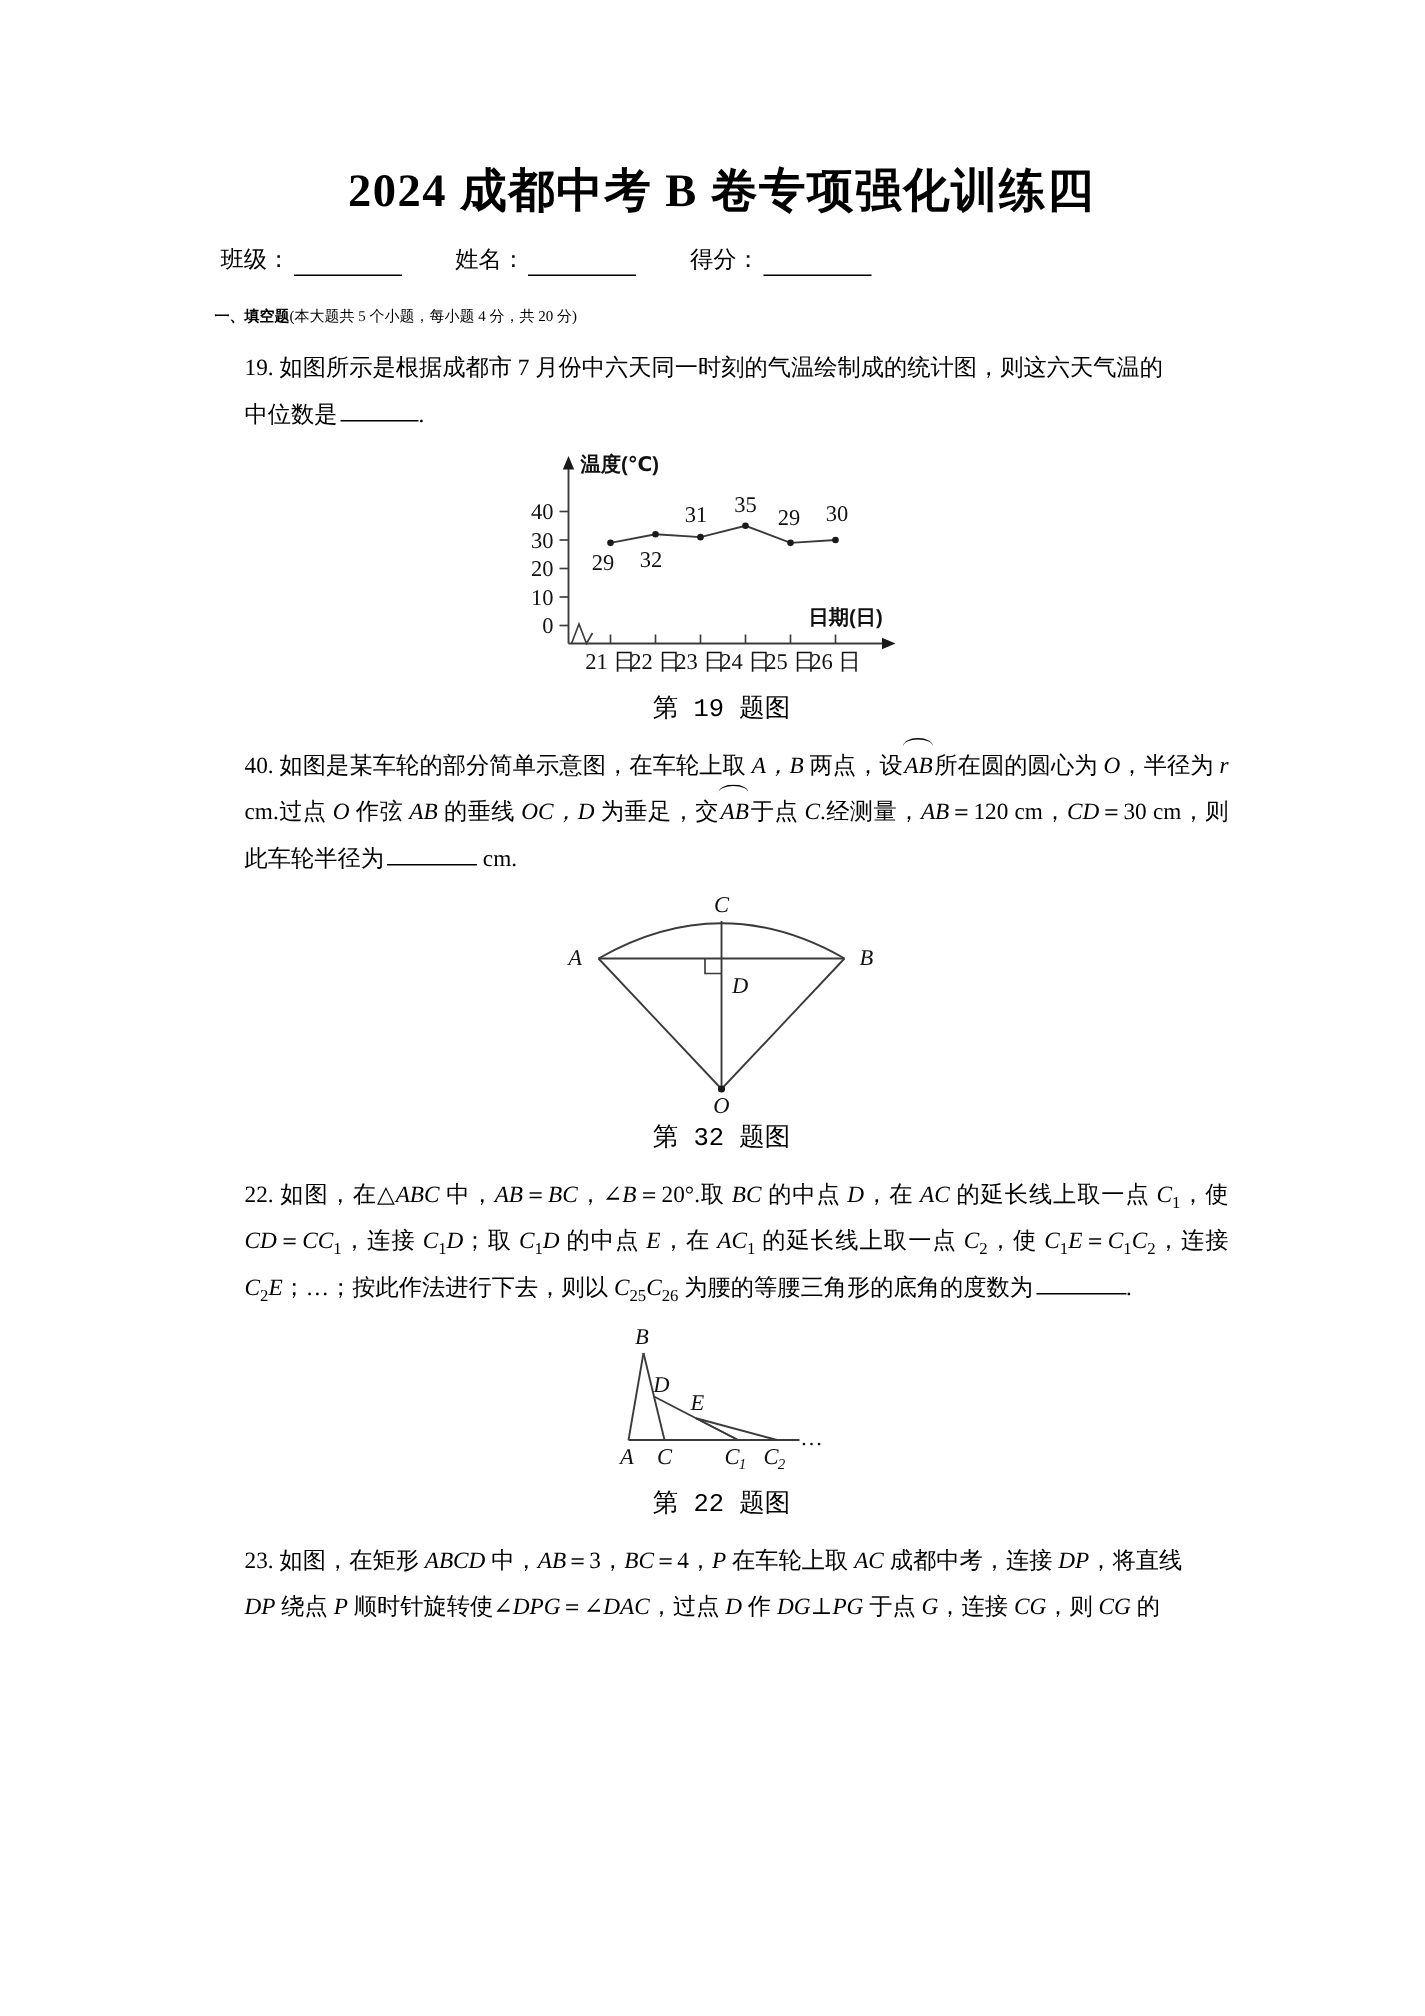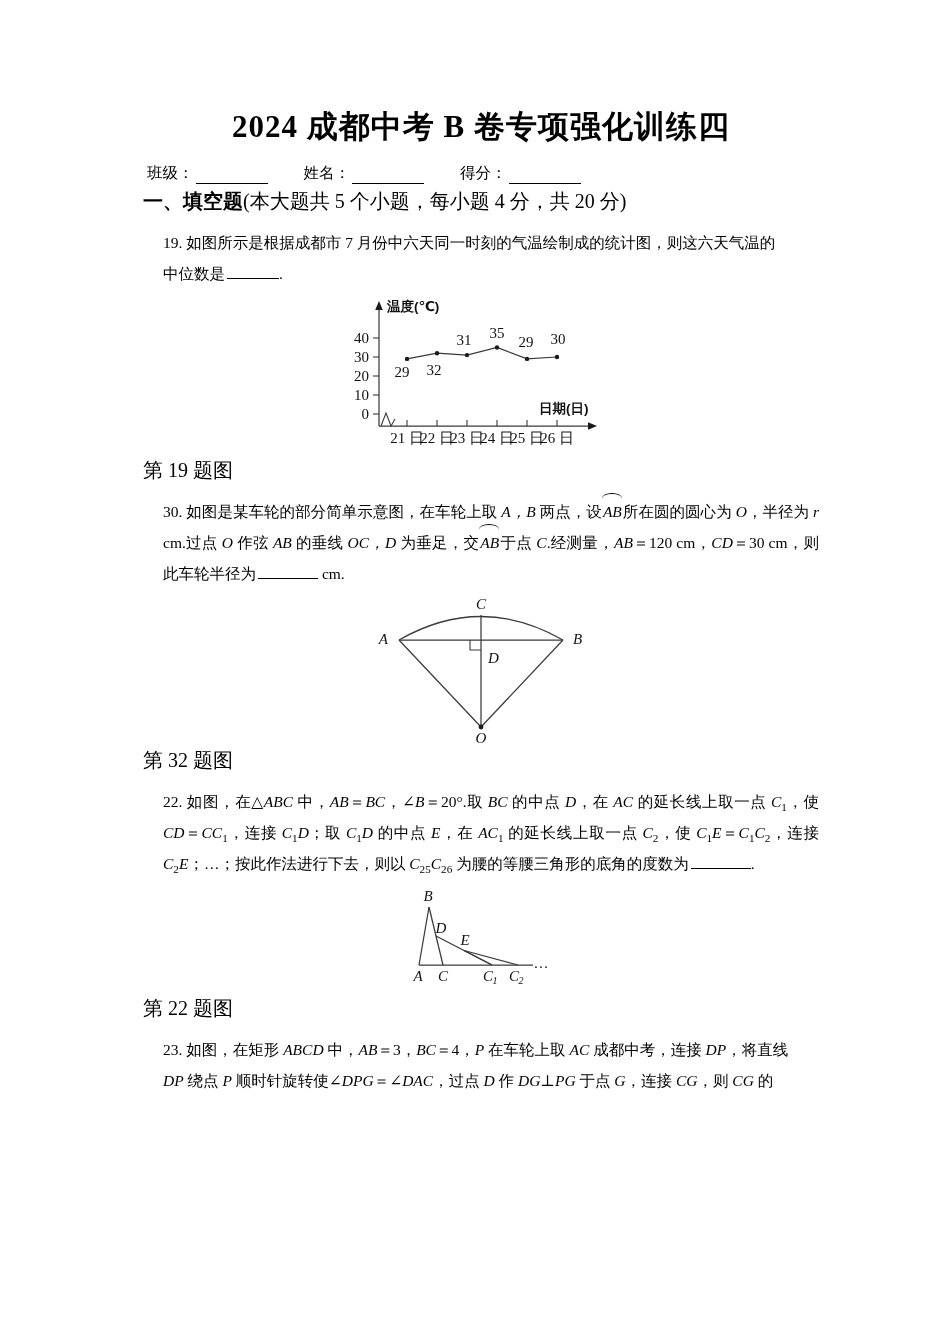--- a/index.html
+++ b/index.html
@@ -68,22 +68,22 @@
   .blank-w-xs  { width: 52px; }
 
   .score-note {
     text-align: center;
     font-size: 15.5px;
     margin-top: 14px;
   }
 
   
   .section-head {
-    margin-top: 4px;
-    font-size: 20px;
+    margin-top: 20px;
+    font-size: 10px;
   }
   .section-head .sec-title {
     font-weight: bold;
     font-family: "Liberation Sans", "DejaVu Sans", sans-serif;
   }
 
   
   .question {
     font-size: 15.5px;
     line-height: 2.0;
@@ -110,23 +110,24 @@
     border-top: 1.3px solid #000;
     border-radius: 60% 60% 0 0 / 100% 100% 0 0;
   }
 
   
   .figure {
     margin-top: 6px;
     text-align: center;
   }
   .fig-caption {
-    font-size: 20px;
-    text-align: left;
+    font-size: 17px;
+    text-align: center;
     margin-top: 2px;
+    font-family: Liberation Mono, monospace;
   }
   svg { display: block; margin: 0 auto; }
   .stroke { stroke: #3a3a3a; stroke-width: 1.25; fill: none; }
   .stroke-thin { stroke: #3a3a3a; stroke-width: 1.1; fill: none; }
   .dot { fill: #1a1a1a; }
   text.lbl {
     font-family: "Liberation Serif", "DejaVu Serif", serif;
     font-size: 15px;
     fill: #111;
   }
@@ -236,21 +237,21 @@
         <text class="num" x="133" y="50" text-anchor="middle">31</text>
         <text class="num" x="166" y="43" text-anchor="middle">35</text>
         <text class="num" x="195" y="52" text-anchor="middle">29</text>
         <text class="num" x="227" y="49" text-anchor="middle">30</text>
       </svg>
       <div class="fig-caption">第 19 题图</div>
     </div>
 
 
     <div class="question">
-      <span>30.</span>
+      <span>40.</span>
       <span>如图是某车轮的部分简单示意图，在车轮上取 </span><span class="mi">A</span><span class="mi">，B</span><span> 两点，设</span><span class="arc-ab">AB</span><span>所在圆的圆心为 </span><span class="mi">O</span><span>，半径为 </span><span class="mi">r</span><span> cm.过点 </span><span class="mi">O</span><span> 作弦 </span><span class="mi">AB</span><span> 的垂线 </span><span class="mi">OC</span><span class="mi">，D</span><span> 为垂足，交</span><span class="arc-ab">AB</span><span>于点 </span><span class="mi">C</span><span>.经测量，</span><span class="mi">AB</span><span>＝120 cm，</span><span class="mi">CD</span><span>＝30 cm，则此车轮半径为</span><span class="blank-line blank-w-sm"></span><span> cm.</span>
     </div>
 
     <div class="figure">
       <svg width="230" height="150" viewBox="0 0 230 150">
 
         <path d="M 33 45 Q 115 -2 197 45" class="stroke"></path>
 
         <line x1="33" y1="45" x2="197" y2="45" class="stroke"></line>
 

